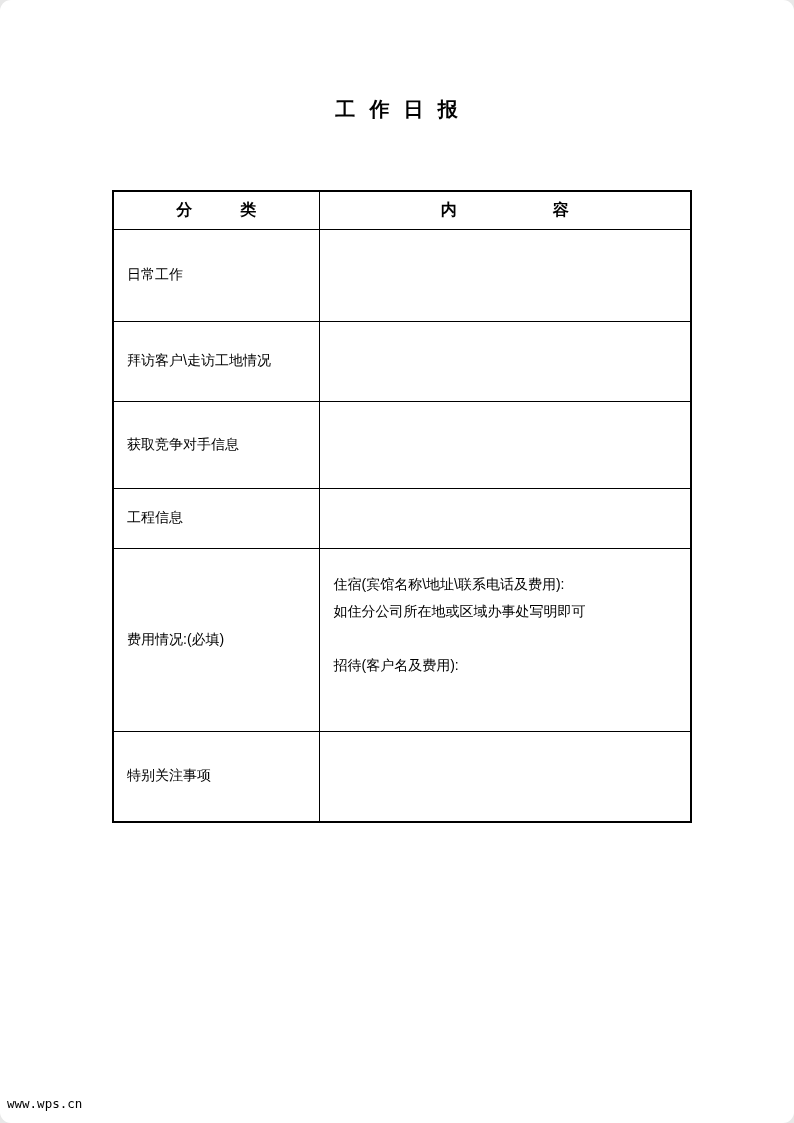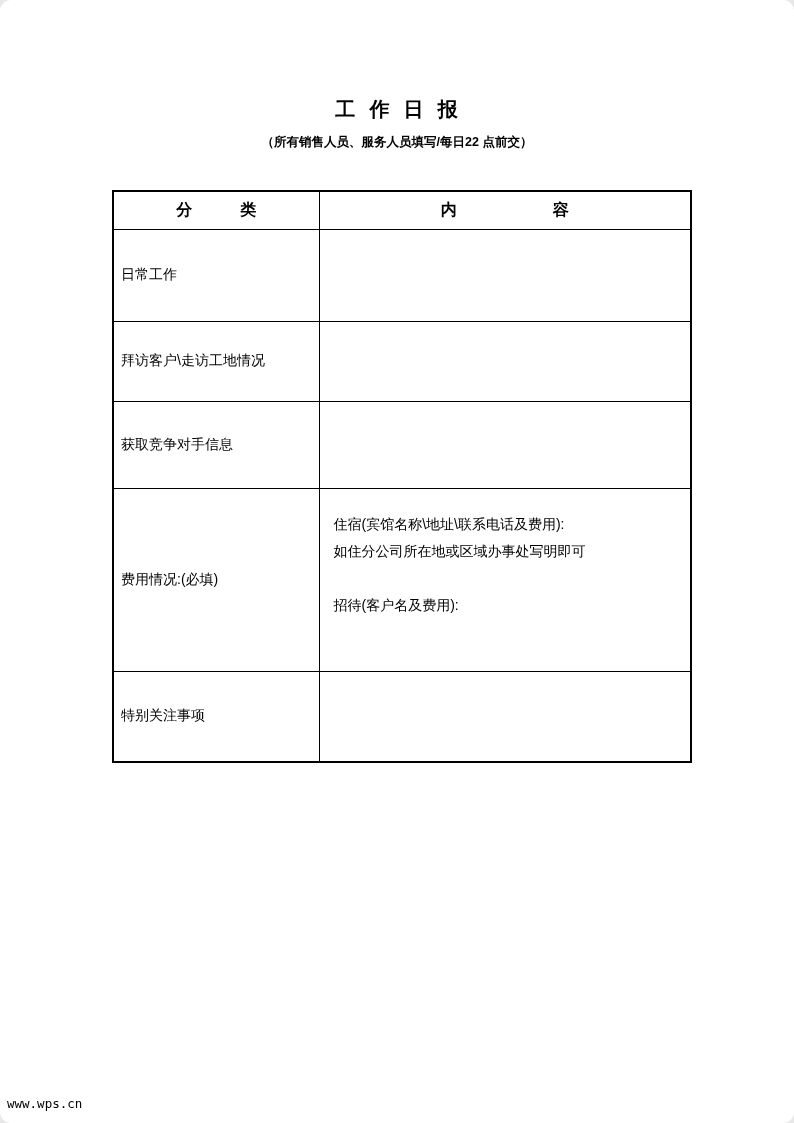--- a/index.html
+++ b/index.html
@@ -63,21 +63,21 @@
   }
   table.report th {
     font-size: 16px;
     font-weight: bold;
     text-align: center;
     vertical-align: middle;
     white-space: pre;
   }
   td.cat-cell {
     vertical-align: middle;
-    padding-left: 7px;
+    padding-left: 13px;
     font-size: 14px;
     font-weight: normal;
   }
   td.content-cell {
     vertical-align: top;
     padding: 22px 8px 0 14px;
     font-size: 14px;
   }
   .content-line {
     min-height: 27px;
@@ -92,21 +92,20 @@
     color: #000000;
     font-family: "DejaVu Sans Mono", "Liberation Mono", monospace;
   }
 </style>
 </head>
 <body>
 
 <div class="page">
 
   <div class="title">工  作  日  报</div>
-  <div class="subtitle">（所有销售人员、服务人员填写/每日22 点前交）</div>
 
 
   <table class="report">
     <colgroup>
       <col style="width:206px">
       <col style="width:372px">
     </colgroup>
     <thead>
       <tr style="height: 38px;">
         <th>分　　　类</th>
@@ -119,20 +118,24 @@
           <td class="content-cell"></td>
         </tr>
         <tr style="height: 80px;">
           <td class="cat-cell">拜访客户\走访工地情况</td>
           <td class="content-cell"></td>
         </tr>
         <tr style="height: 87px;">
           <td class="cat-cell">获取竞争对手信息</td>
           <td class="content-cell"></td>
         </tr>
+        <tr style="height: 60px;">
+          <td class="cat-cell">工程信息</td>
+          <td class="content-cell"></td>
+        </tr>
         <tr style="height: 183px;">
           <td class="cat-cell">费用情况:(必填)</td>
           <td class="content-cell">
             <div class="content-line">住宿(宾馆名称\地址\联系电话及费用):</div>
             <div class="content-line">如住分公司所在地或区域办事处写明即可</div>
             <div class="content-line"></div>
             <div class="content-line">招待(客户名及费用):</div>
           </td>
         </tr>
         <tr style="height: 91px;">

